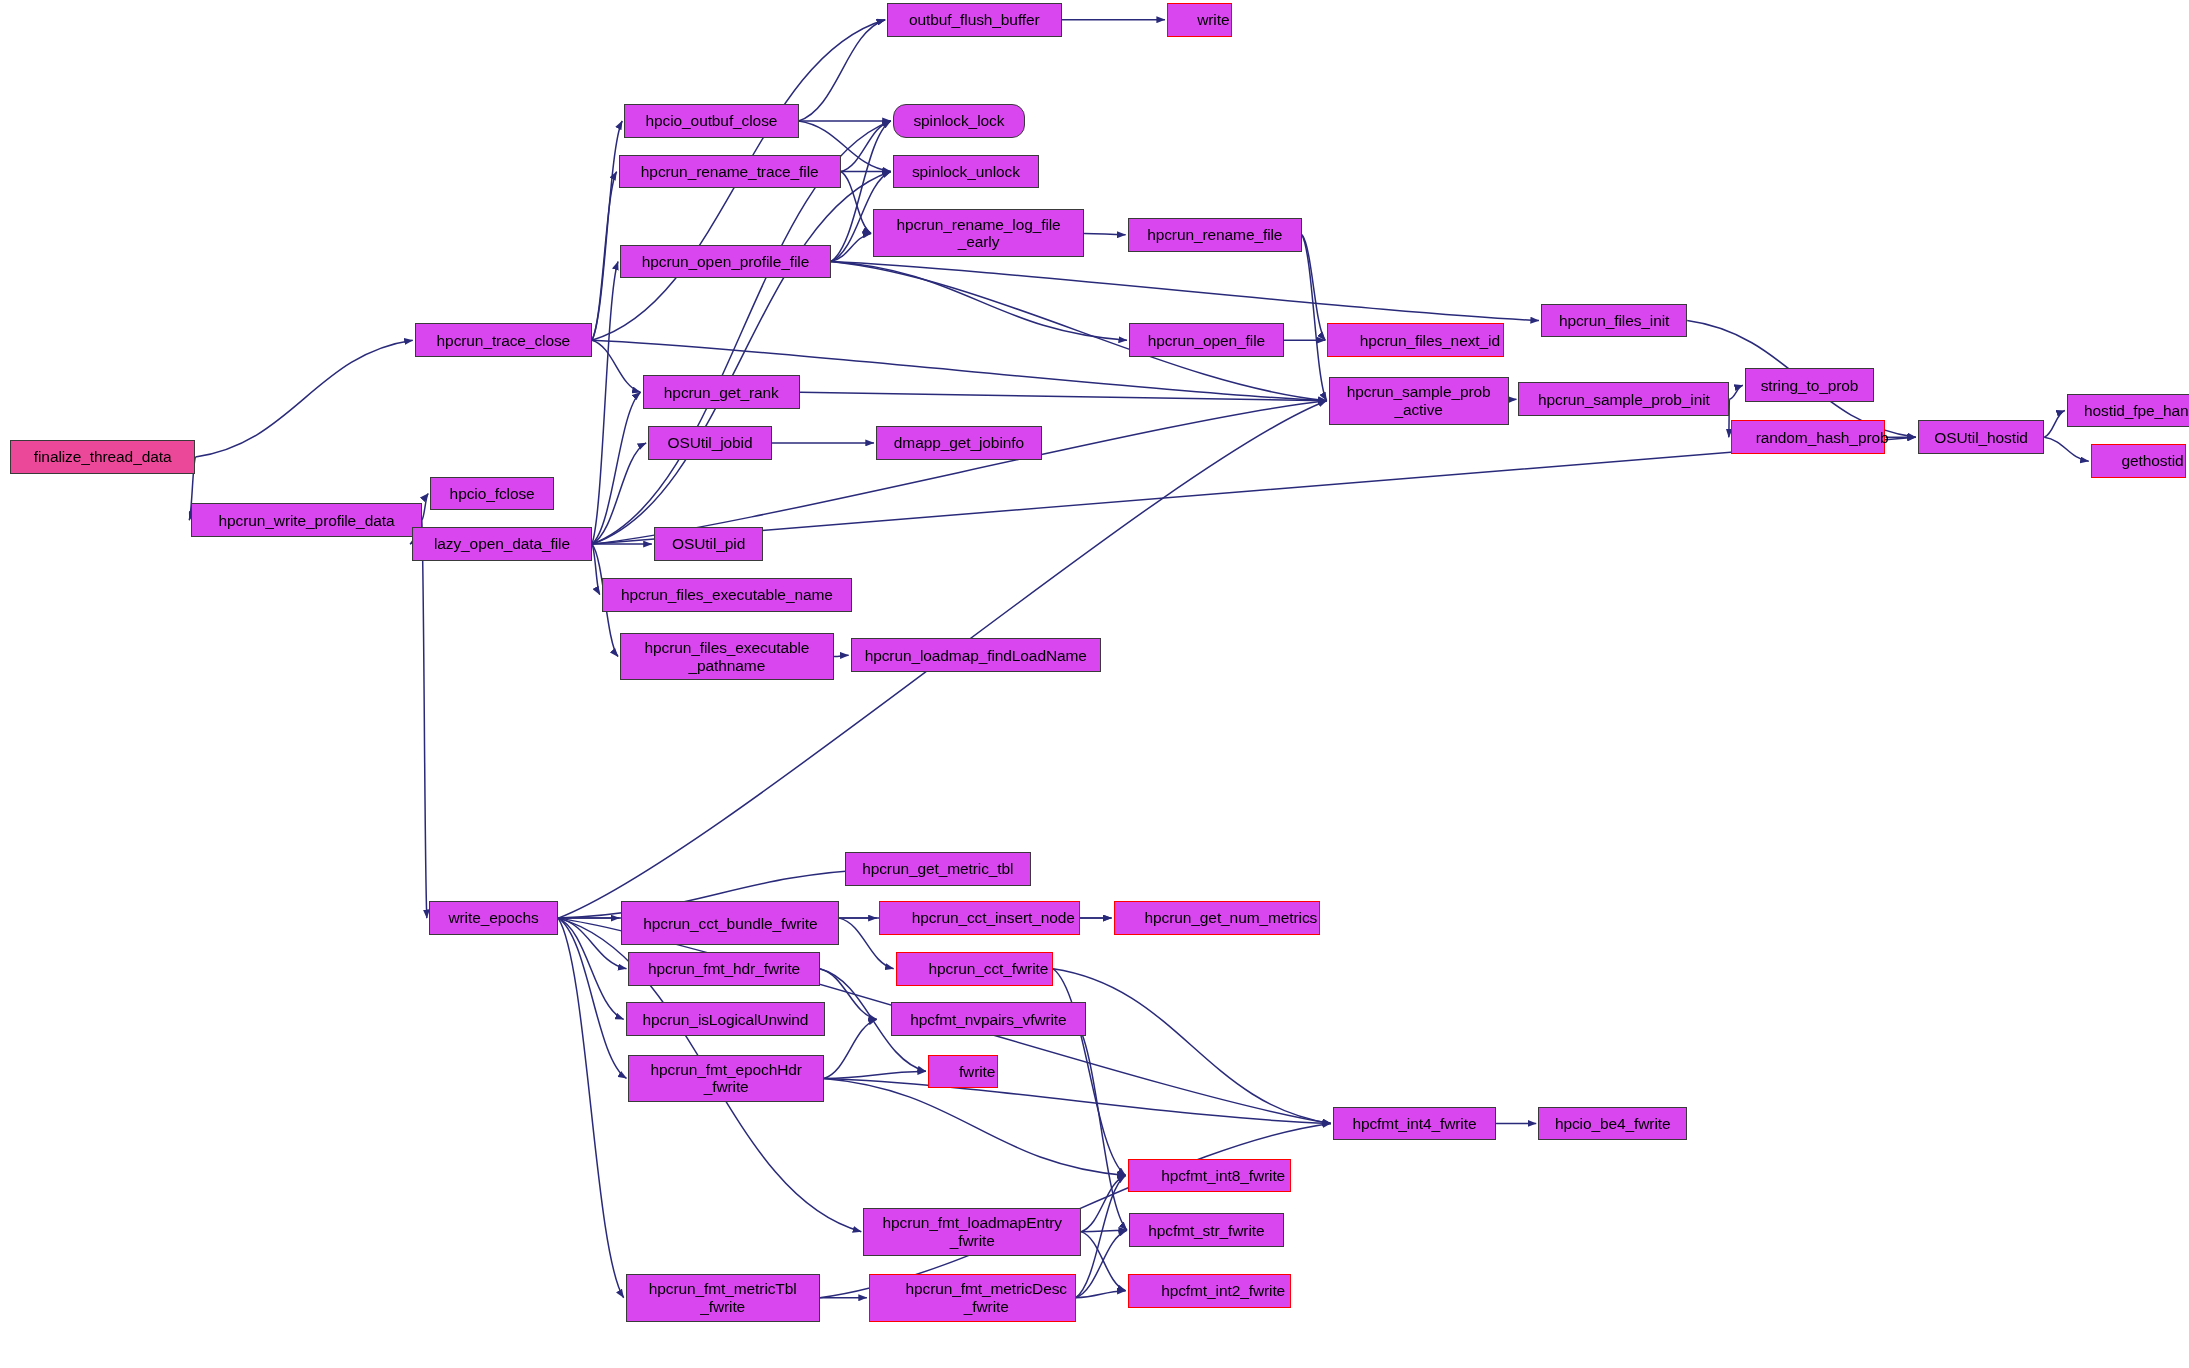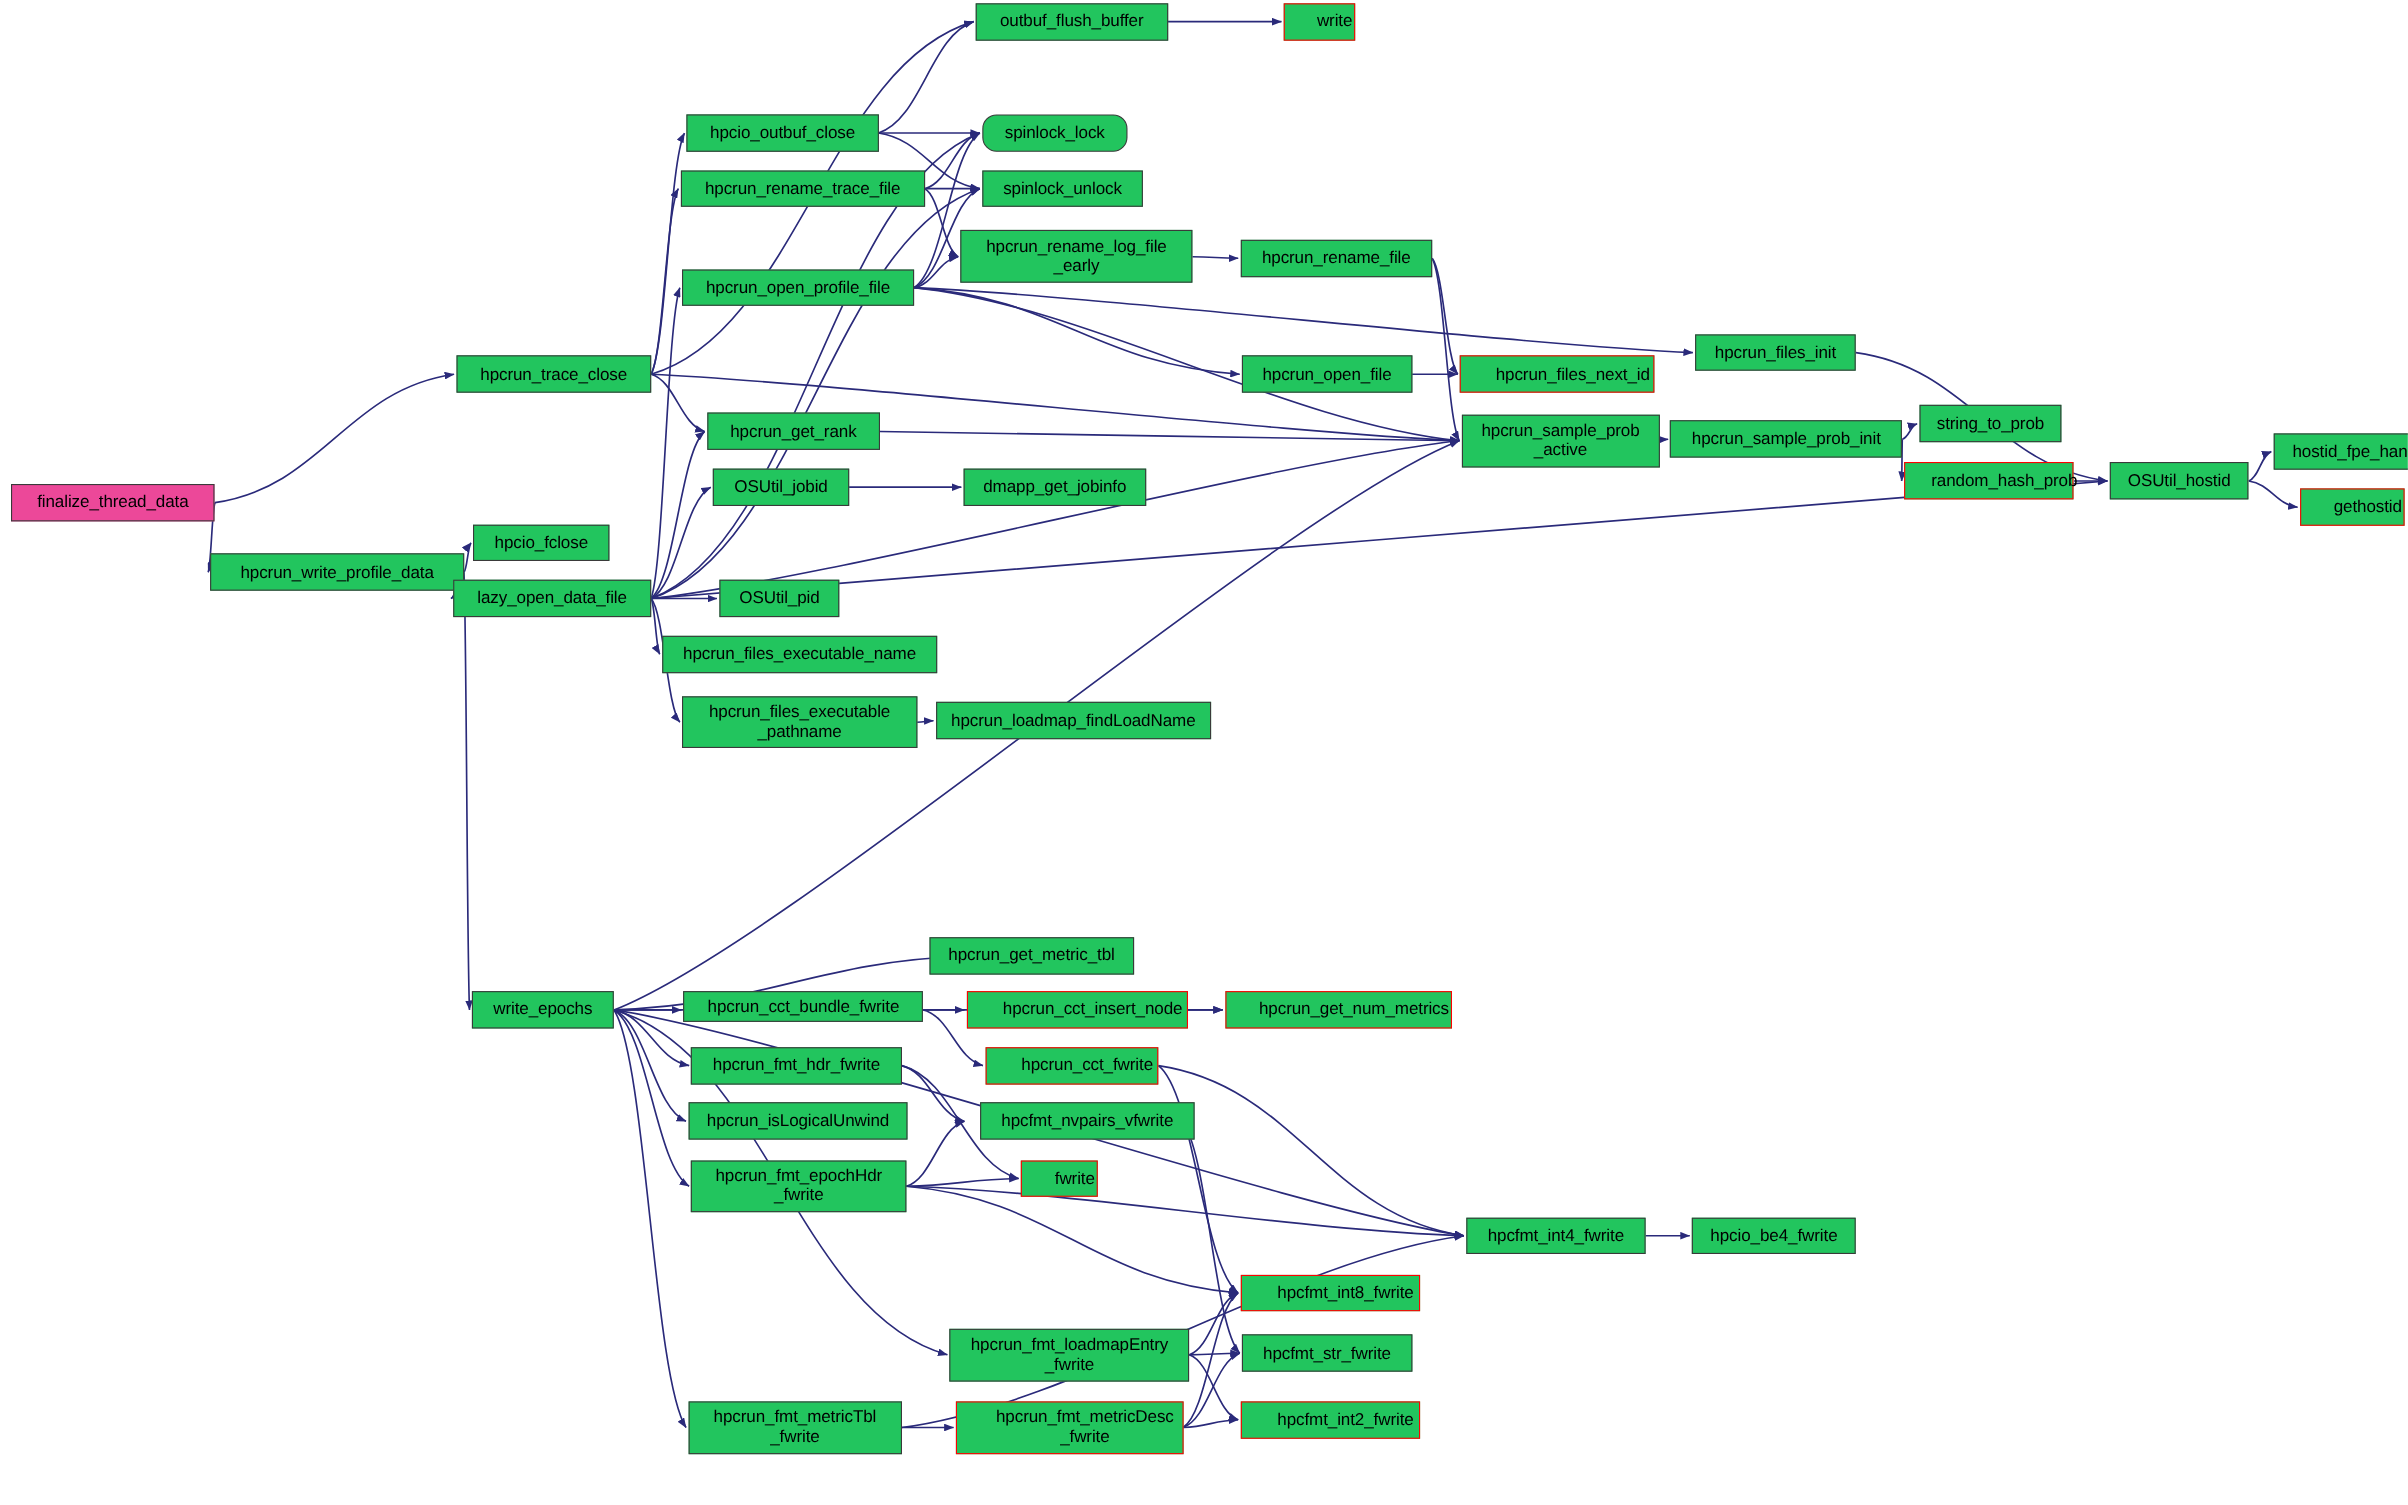--- a/index.html
+++ b/index.html
@@ -20,21 +20,21 @@
     left: 0;
     top: 0;
     width: 2189px;
     height: 1368px;
     pointer-events: none;
   }
   .node {
     position: absolute;
     box-sizing: border-box;
     border: 1.4px solid #3a3a3a;
-    background: #22c55e;
+    background: #d946ef;
     color: #000000;
     font-size: 15.5px;
     line-height: 1.12;
     display: flex;
     align-items: center;
     justify-content: center;
     text-align: center;
     white-space: pre-line;
     letter-spacing: -0.1px;
     z-index: 5;
@@ -169,21 +169,21 @@
       <div class="node" style="left: 1328.67px; top: 376.808px; width: 179.968px; height: 47.804px;">hpcrun_sample_prob
 _active</div>
       <div class="node" style="left: 1518.48px; top: 382.432px; width: 210.9px; height: 33.744px;">hpcrun_sample_prob_init</div>
       <div class="node" style="left: 1744.85px; top: 368.372px; width: 129.352px; height: 33.744px;">string_to_prob</div>
       <div class="node red" style="left: 1730.79px; top: 420.394px; width: 154.66px; height: 33.744px;">random_hash_prob</div>
       <div class="node" style="left: 1917.78px; top: 420.394px; width: 126.54px; height: 33.744px;">OSUtil_hostid</div>
       <div class="node" style="left: 2066.82px; top: 393.68px; width: 164.502px; height: 33.744px;">hostid_fpe_handler</div>
       <div class="node red" style="left: 2090.72px; top: 444.296px; width: 95.608px; height: 33.744px;">gethostid</div>
       <div class="node" style="left: 850.63px; top: 638.324px; width: 250.268px; height: 33.744px;">hpcrun_loadmap_findLoadName</div>
       <div class="node" style="left: 845px; top: 852.036px; width: 185.592px; height: 33.744px;">hpcrun_get_metric_tbl</div>
-      <div class="node" style="left: 621.452px; top: 901.246px; width: 217.93px; height: 28px;">hpcrun_cct_bundle_fwrite</div>
+      <div class="node" style="left: 621.452px; top: 901.246px; width: 217.93px; height: 44px;">hpcrun_cct_bundle_fwrite</div>
       <div class="node red" style="left: 878.75px; top: 901.246px; width: 201.058px; height: 33.744px;">hpcrun_cct_insert_node</div>
       <div class="node red" style="left: 1113.55px; top: 901.246px; width: 206.682px; height: 33.744px;">hpcrun_get_num_metrics</div>
       <div class="node red" style="left: 895.622px; top: 951.862px; width: 157.472px; height: 33.744px;">hpcrun_cct_fwrite</div>
       <div class="node" style="left: 628.482px; top: 951.862px; width: 191.216px; height: 33.744px;">hpcrun_fmt_hdr_fwrite</div>
       <div class="node" style="left: 878.75px; top: 1002.48px; width: 195.434px; height: 33.744px; margin-left: 12px;">hpcfmt_nvpairs_vfwrite</div>
       <div class="node" style="left: 625.67px; top: 1002.48px; width: 199.652px; height: 33.744px;">hpcrun_isLogicalUnwind</div>
       <div class="node" style="left: 628.482px; top: 1054.5px; width: 195.434px; height: 47.804px;">hpcrun_fmt_epochHdr
 _fwrite</div>
       <div class="node red" style="left: 927.96px; top: 1054.5px; width: 70.3px; height: 33.744px;">fwrite</div>
       <div class="node" style="left: 1332.89px; top: 1106.52px; width: 163.096px; height: 33.744px;">hpcfmt_int4_fwrite</div>

